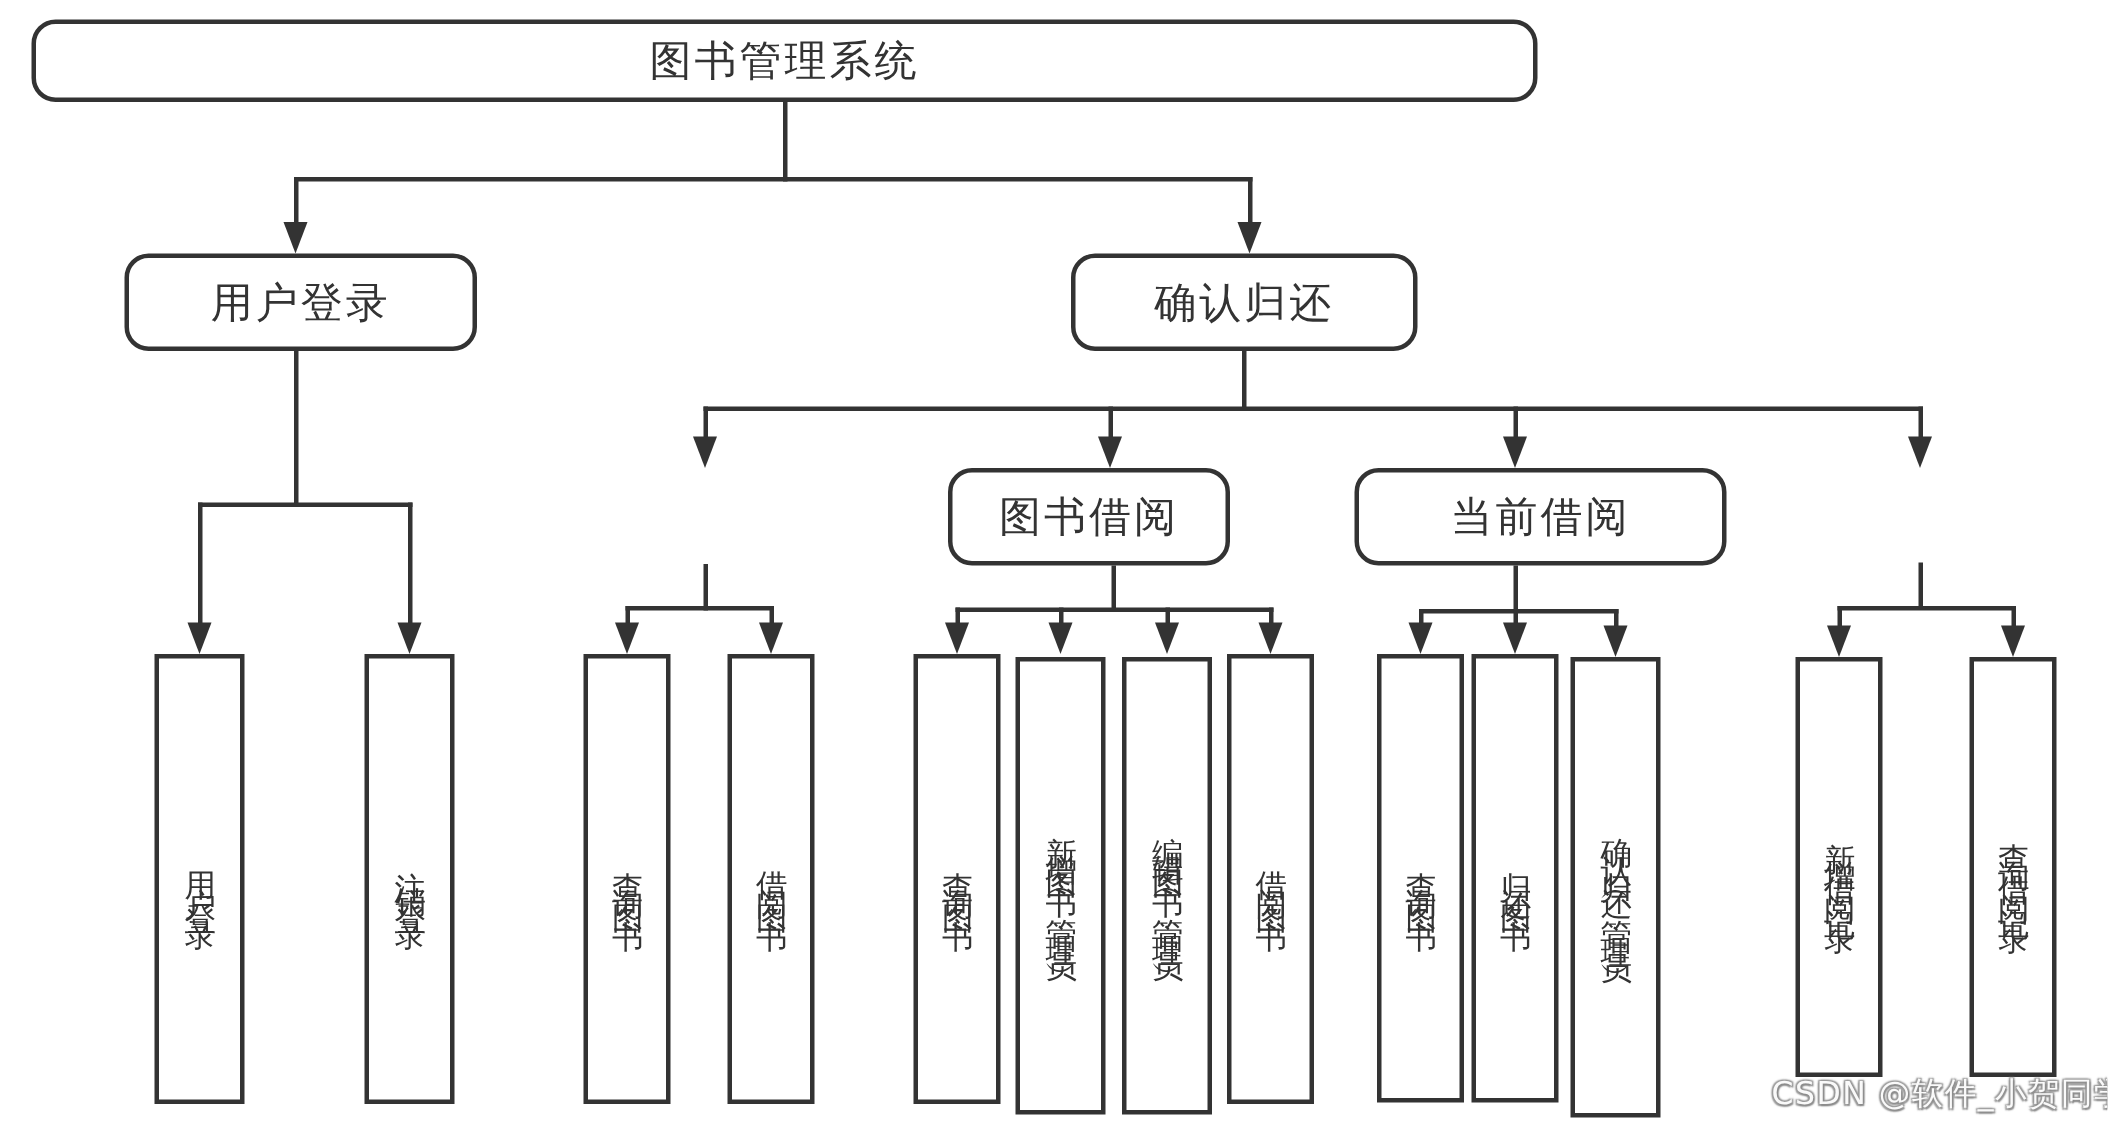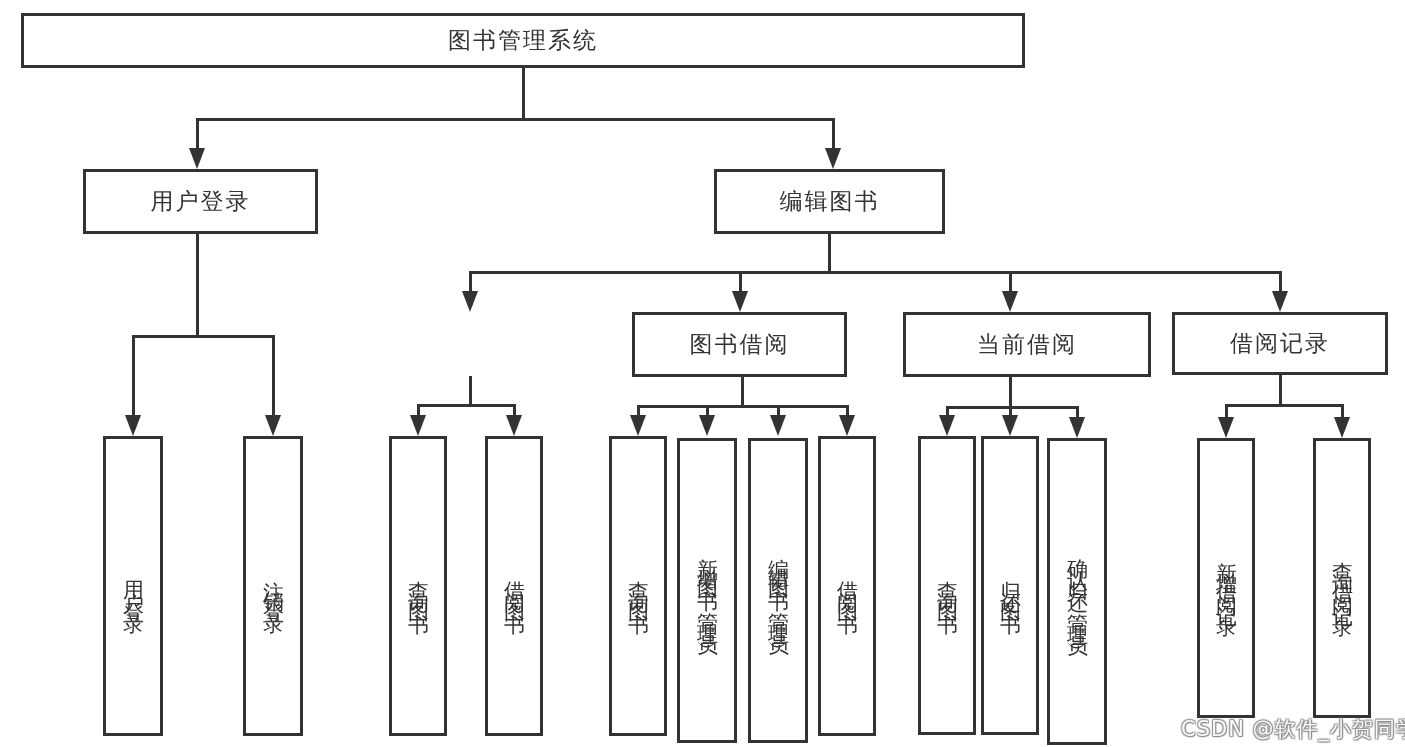--- a/index.html
+++ b/index.html
@@ -6,21 +6,21 @@
   .canvas{
     position:relative;width:1405px;height:747px;background:#ffffff;overflow:hidden;
     font-family:"DejaVu Sans","Liberation Sans",sans-serif;
     --line:#333333;--text:#333333;
   }
   .box{
     position:absolute;box-sizing:border-box;border:3px solid var(--line);
     background:#ffffff;color:var(--text);
     display:flex;align-items:center;justify-content:center;
   }
-  .hbox{font-size:23px;letter-spacing:2px;white-space:nowrap;}
+  .hbox{font-size:28px;letter-spacing:2px;white-space:nowrap;border-radius:16px;}
   .vbox{
     writing-mode:vertical-rl;text-orientation:mixed;
     font-size:21px;letter-spacing:11px;line-height:1;
   }
   .vline{position:absolute;width:3px;background:var(--line);}
   .hline{position:absolute;height:3px;background:var(--line);}
   .ah{
     position:absolute;width:0;height:0;
     border-left:8px solid transparent;border-right:8px solid transparent;
     border-top:21px solid var(--line);
@@ -39,43 +39,42 @@
   <div class="box hbox" style="left:21px;top:13px;width:1004px;height:55px;">图书管理系统</div>
 
   <div class="vline" style="left:521.5px;top:68px;height:53px;"></div>
   <div class="hline" style="left:195.5px;top:118px;width:639px;"></div>
   <div class="vline" style="left:195.5px;top:118px;height:31px;"></div>
   <div class="ah" style="left:189px;top:148px;"></div>
   <div class="vline" style="left:831.5px;top:118px;height:31px;"></div>
   <div class="ah" style="left:825px;top:148px;"></div>
 
   <div class="box hbox" style="left:83px;top:169px;width:235px;height:65px;">用户登录</div>
-  <div class="box hbox" style="left:714px;top:169px;width:231px;height:65px;">编辑图书</div>
+  <div class="box hbox" style="left:714px;top:169px;width:231px;height:65px;">确认归还</div>
 
   <div class="vline" style="left:196px;top:234px;height:104px;"></div>
   <div class="hline" style="left:131.5px;top:335px;width:143px;"></div>
   <div class="vline" style="left:131.5px;top:335px;height:82px;"></div>
   <div class="ah" style="left:125px;top:415px;"></div>
   <div class="vline" style="left:271.5px;top:335px;height:82px;"></div>
   <div class="ah" style="left:265px;top:415px;"></div>
 
   <div class="vline" style="left:828px;top:234px;height:40px;"></div>
   <div class="hline" style="left:468.5px;top:271px;width:813px;"></div>
   <div class="vline" style="left:468.5px;top:271px;height:21px;"></div>
   <div class="ah" style="left:462px;top:291px;"></div>
   <div class="vline" style="left:738.5px;top:271px;height:21px;"></div>
   <div class="ah" style="left:732px;top:291px;"></div>
   <div class="vline" style="left:1008.5px;top:271px;height:21px;"></div>
   <div class="ah" style="left:1002px;top:291px;"></div>
   <div class="vline" style="left:1278.5px;top:271px;height:21px;"></div>
   <div class="ah" style="left:1272px;top:291px;"></div>
 
-  <div class="box hbox" style="left:632px;top:312px;width:215px;height:65px;">图书借阅</div>
+  <div class="box hbox" style="left:632px;top:312px;width:188px;height:65px;">图书借阅</div>
   <div class="box hbox" style="left:903px;top:312px;width:248px;height:65px;">当前借阅</div>
-  <div class="box hbox" style="left:1172px;top:312px;width:216px;height:63px;">借阅记录</div>
 
   <div class="vline" style="left:468.5px;top:376px;height:31px;"></div>
   <div class="hline" style="left:416.5px;top:404px;width:99px;"></div>
   <div class="vline" style="left:416.5px;top:404px;height:12px;"></div>
   <div class="ah" style="left:410px;top:415px;"></div>
   <div class="vline" style="left:512.5px;top:404px;height:12px;"></div>
   <div class="ah" style="left:506px;top:415px;"></div>
 
   <div class="vline" style="left:740.5px;top:377px;height:30px;"></div>
   <div class="hline" style="left:636.5px;top:405px;width:212px;"></div>

